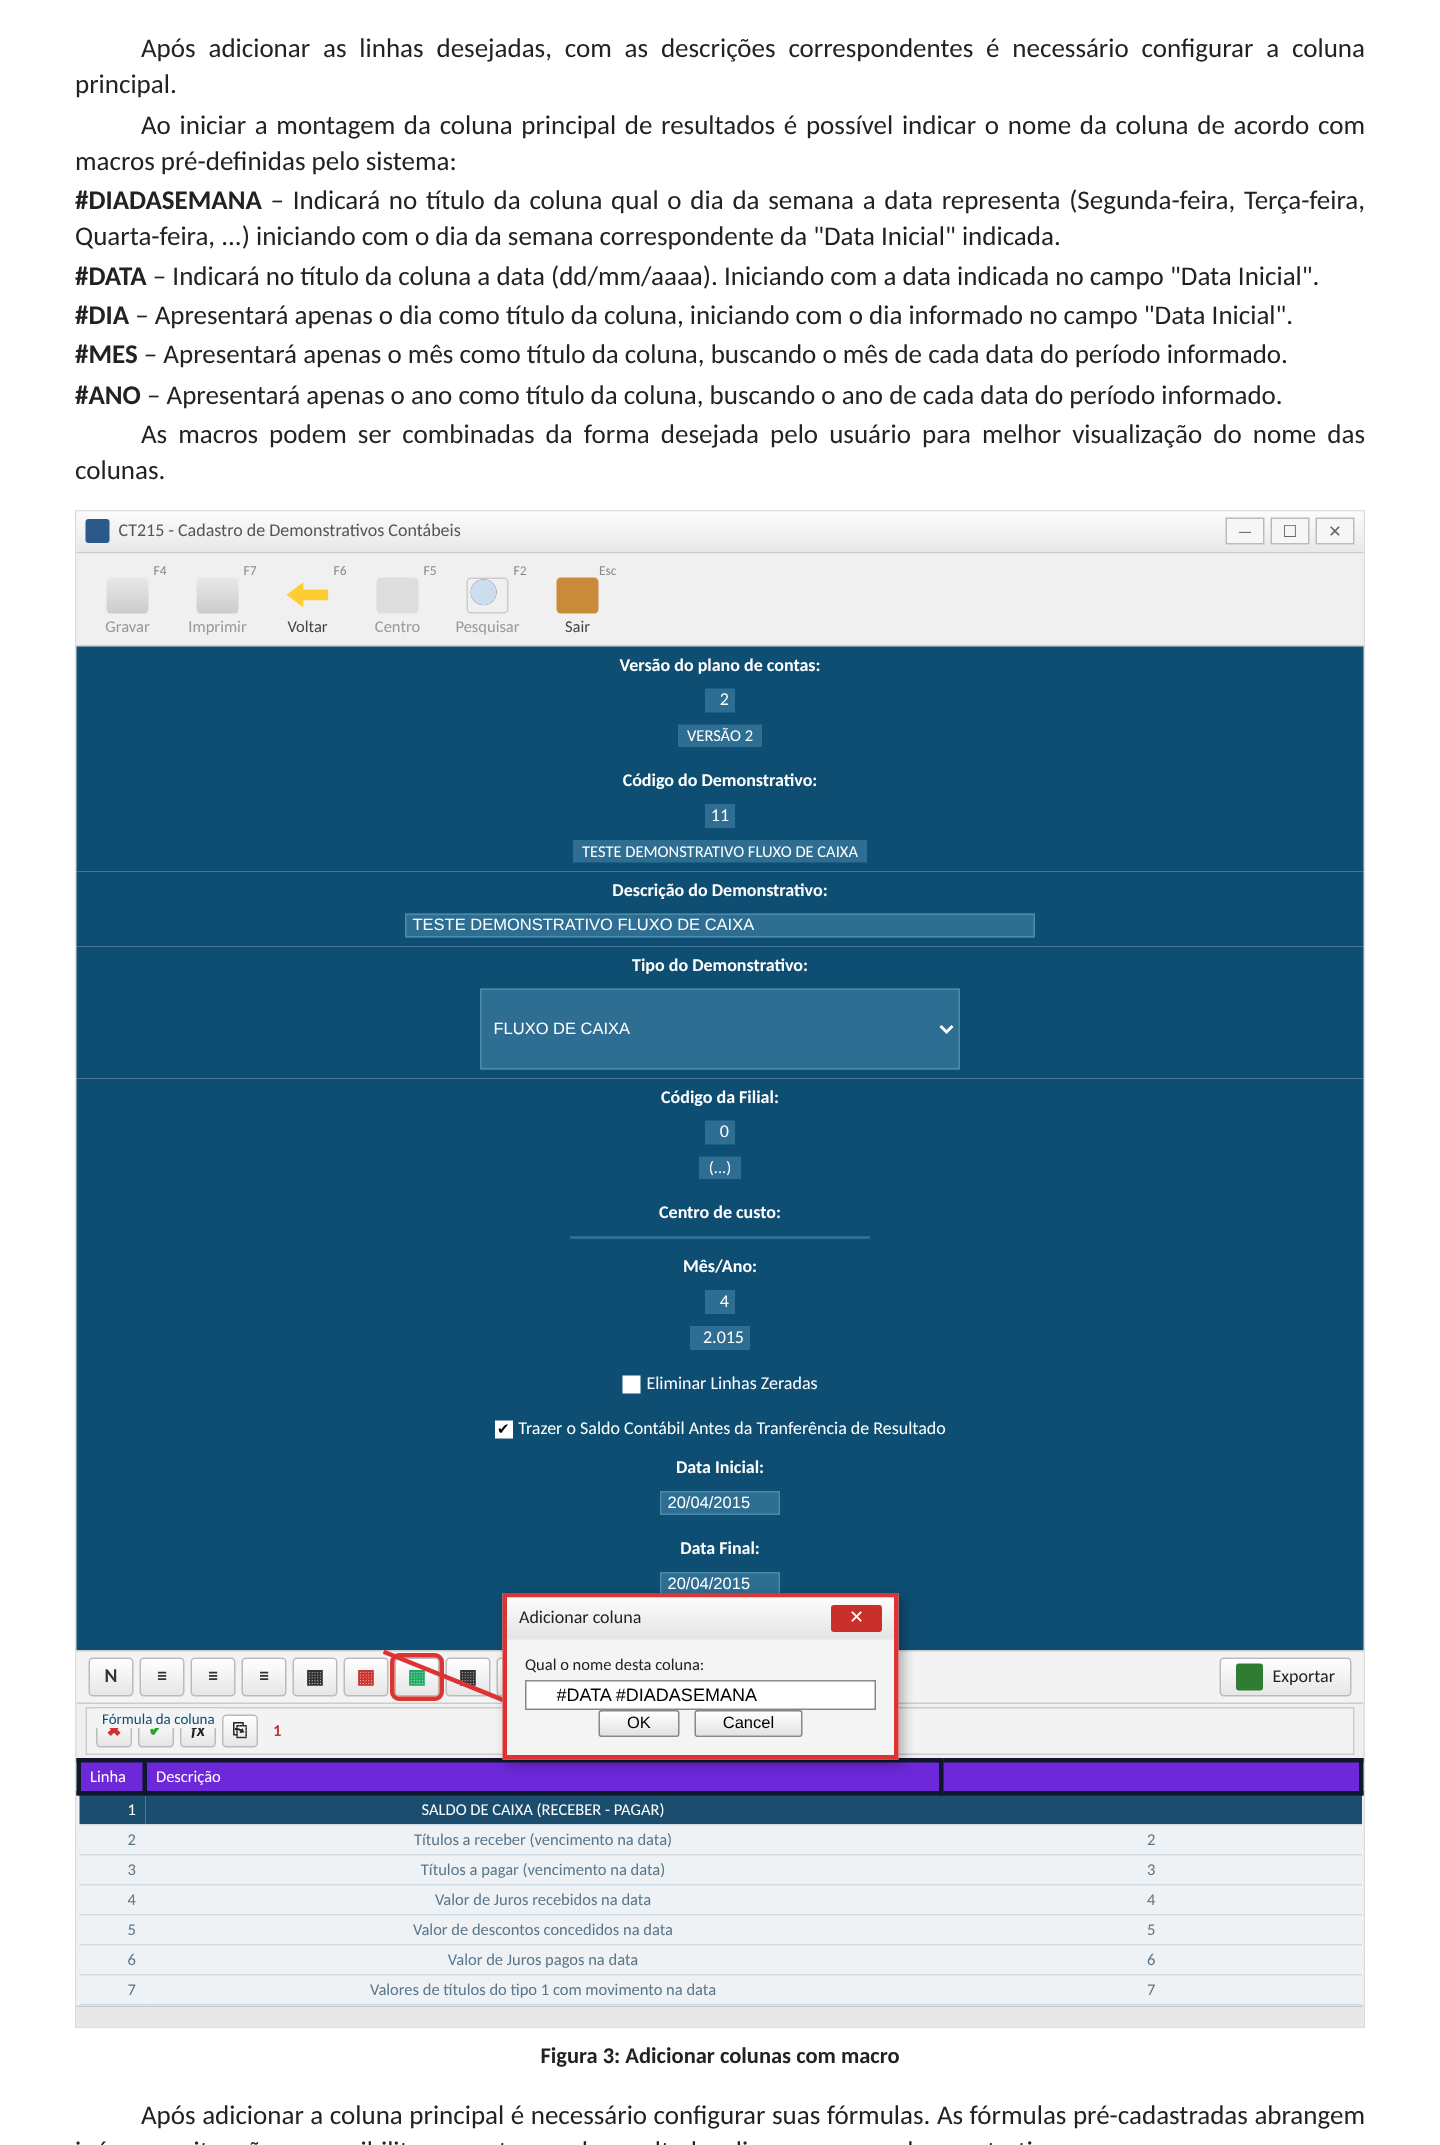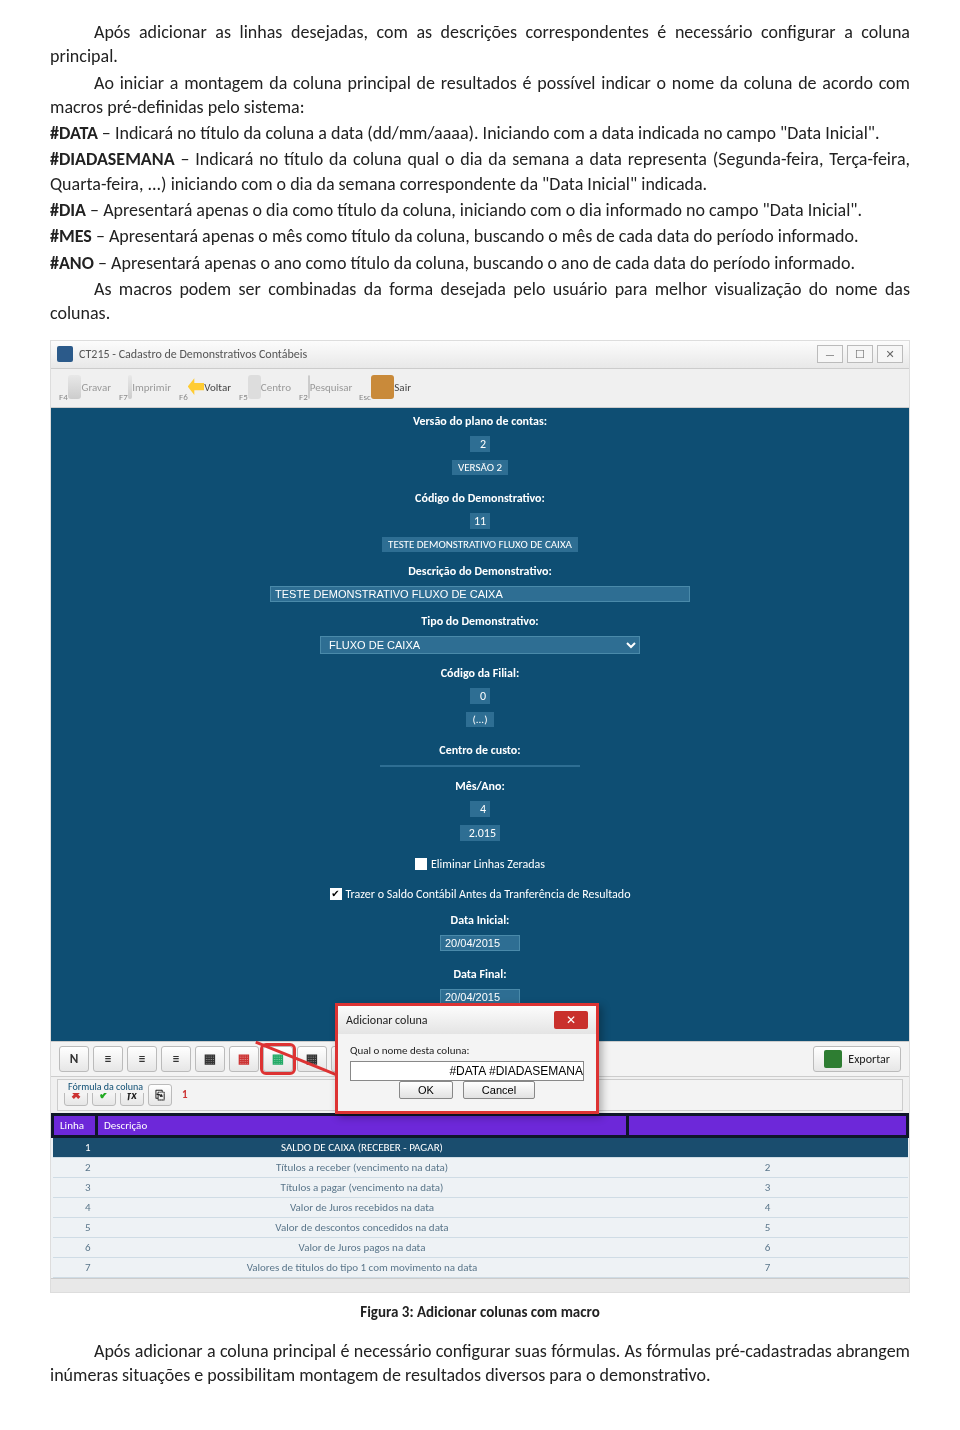--- a/index.html
+++ b/index.html
@@ -12,36 +12,36 @@
   .logo-sub { font-size: 16px; color: #3b2e7e; margin-top: -6px; }
   .body-text p { margin: 0 0 2px 0; text-align: justify; line-height: 1.35; }
   .body-text .indent { text-indent: 44px; }
   .bold { font-weight: bold; }
   .screenshot { margin: 14px 0 10px 0; border: 1px solid #ddd; background: #f0f0f0; }
   .app-titlebar { background: linear-gradient(#fcfcfc,#e8e8e8); border-bottom: 1px solid #ccc; height: 28px; display: flex; align-items: center; padding: 0 6px; font-size: 12px; color: #555; }
   .app-icon { width: 16px; height: 16px; background: #2b5a8a; border-radius: 2px; margin-right: 6px; }
   .win-btns { margin-left: auto; display: flex; gap: 4px; }
   .win-btn { width: 26px; height: 18px; border: 1px solid #bbb; background: #f6f6f6; display: flex; align-items: center; justify-content: center; font-size: 11px; color: #666; }
   .toolbar { background: #f0f0f0; display: flex; padding: 4px 8px; gap: 8px; border-bottom: 1px solid #ccc; }
-  .tbtn { display: flex; align-items: center; font-size: 11px; color: #999; width: 52px; padding:2px 0;}
+  .tbtn { display: flex; flex-direction: column; align-items: center; font-size: 11px; color: #999; width: 52px; padding:2px 0;}
   .tbtn.active { color: #444; justify-content: space-between; }
   .tbtn .ticon { width: 28px; height: 24px; margin-bottom: 2px; border-radius: 3px; }
   .ic-save { background: linear-gradient(#e8e8e8,#ccc); }
   .ic-print { background: linear-gradient(#e8e8e8,#ccc); }
   .ic-back { background: #ffcc33; clip-path: polygon(40% 15%, 40% 35%, 100% 35%, 100% 65%, 40% 65%, 40% 85%, 0 50%); }
   .ic-del { background: #ddd; border-radius: 4px 4px 8px 8px; }
   .ic-search { background: radial-gradient(circle at 40% 40%, #cde 40%, #aac 42%, transparent 44%); border:1px solid #ccc; border-radius:50%;}
   .ic-exit { background: #c98a3a; }
   .fkey { font-size: 9px; color: #888; align-self: flex-end; height:10px;}
   .darkbar { background: #0e4e73; color: #fff; font-size: 12px; padding: 6px 10px; display: flex; align-items: center; gap: 8px; flex-wrap: wrap; flex-direction: column; }
   .darkbar .lbl { font-weight: bold; white-space: nowrap; }
   .darkbar .val { background: #2e6e93; padding: 1px 4px; min-width: 20px; text-align: right; }
   .darkbar .textval { background: #2e6e93; padding: 1px 6px; font-size: 11px; }
   .darkbar .spacer { flex: 1; }
-  .darkbar select { font-size: 11px; background: #2e6e93; color: #fff; border: 1px solid #4a8aaa; padding: 1px 4px; width:320px; }
+  .darkbar select { font-size: 11px; background: #2e6e93; color: #fff; border: 1px solid #4a8aaa; padding: 19px 4px; width:320px; }
   .darkbar input[type=text] { font-size: 11px; background: #2e6e93; color: #fff; border: 1px solid #4a8aaa; padding: 1px 4px; }
   .darkbar .chk { display: flex; align-items: center; gap: 4px; }
   .darkbar .chkbox { width: 12px; height: 12px; background: #fff; display:inline-flex; align-items:center; justify-content:center; font-size:10px; color:#000;}
   .iconbar { background: #f3f3f3; padding: 4px 8px; display: flex; gap: 4px; align-items: center; border-top:1px solid #ccc; border-bottom:1px solid #ccc;}
   .ibtn { width: 30px; height: 26px; border: 1px solid #bbb; background: linear-gradient(#fff,#e6e6e6); border-radius: 3px; display:flex; align-items:center; justify-content:center; font-size:13px; font-weight:bold; color:#333;}
   .ibtn.hl { outline: 3px solid #d33; }
   .export-btn { margin-left: auto; display: flex; align-items: center; gap: 6px; border:1px solid #bbb; padding:3px 10px; background:linear-gradient(#fff,#e6e6e6); border-radius:3px; font-size:12px;}
   .export-icon { width:18px; height:18px; background:#2e7d32; border-radius:2px; position:relative;}
   .formula-row { background:#f3f3f3; border:1px solid #ccc; margin:2px 6px; padding:4px 6px; font-size:11px; display:flex; align-items:center; gap:4px;}
   .formula-row .flabel { position:absolute; margin-top:-16px; background:#f3f3f3; padding:0 4px; font-size:10px; color:#0e4e73;}
@@ -51,37 +51,37 @@
   .grid { font-size: 11px; border-collapse: collapse; width: 100%; background:#eef2f5; }
   .grid th { background: #6d28d9; color: #fff; font-weight: normal; text-align: left; padding: 3px 6px; border: 3px solid #0f172a; }
   .grid td { padding: 3px 6px; border-bottom: 1px solid #cfdce5; color: #5a768a; text-align: center; }
   .grid tr.selrow td { background: #1a4d6e; color: #fff; }
   .grid td.num { text-align: right; width: 44px; }
   .dialog-overlay { position: relative; }
   .dialog { position: absolute; top: -110px; left: 284px; width: 264px; background: #f4f4f4; border: 3px solid #d33; box-shadow: 3px 3px 8px rgba(0,0,0,0.3); z-index:5;}
   .dialog-title { background: linear-gradient(#fcfcfc,#e4e4e4); padding: 5px 8px; font-size: 12px; display:flex; align-items:center;}
   .dialog-close { margin-left:auto; width:34px; height:18px; background:#c9302c; color:#fff; border-radius:2px; display:flex; align-items:center; justify-content:center; font-size:12px;}
   .dialog-body { padding: 10px 12px 12px 12px; font-size: 11px; }
-  .dialog-body input { width: 100%; font-size: 12px; padding: 2px 0; border:1px solid #888; margin-top:4px;text-align:right; }
+  .dialog-body input { width: 100%; font-size: 12px; padding: 2px 20px; border:1px solid #888; margin-top:4px; }
   .dialog-btns { display:flex; justify-content:center; gap:10px; margin-top:0; }
   .dialog-btns button { font-size:11px; padding:2px 18px; border:1px solid #888; background:linear-gradient(#fff,#e2e2e2); border-radius:2px;}
   .arrow-line { position:absolute; top:-48px; left:200px; width:130px; height:3px; background:#d33; transform:rotate(22deg); z-index:4;}
   .caption { text-align: center; font-weight: bold; font-size: 15px; margin: 8px 0 18px 0; }
 </style>
 </head>
 <body>
 
 <div class="page">
 
 
   <div class="body-text">
     <p class="indent">Após adicionar as linhas desejadas, com as descrições correspondentes é necessário configurar a coluna principal.</p>
     <p class="indent">Ao iniciar a montagem da coluna principal de resultados é possível indicar o nome da coluna de acordo com macros pré-definidas pelo sistema:</p>
+    <p><span class="bold">#DIADASEMANA</span><span> – Indicará no título da coluna qual o dia da semana a data representa (Segunda-feira, Terça-feira, Quarta-feira, ...) iniciando com o dia da semana correspondente da "Data Inicial" indicada.</span></p>
     <p><span class="bold">#DATA</span><span> – Indicará no título da coluna a data (dd/mm/aaaa). Iniciando com a data indicada no campo "Data Inicial".</span></p>
-    <p><span class="bold">#DIADASEMANA</span><span> – Indicará no título da coluna qual o dia da semana a data representa (Segunda-feira, Terça-feira, Quarta-feira, ...) iniciando com o dia da semana correspondente da "Data Inicial" indicada.</span></p>
     <p><span class="bold">#DIA</span><span> – Apresentará apenas o dia como título da coluna, iniciando com o dia informado no campo "Data Inicial".</span></p>
     <p><span class="bold">#MES</span><span> – Apresentará apenas o mês como título da coluna, buscando o mês de cada data do período informado.</span></p>
     <p><span class="bold">#ANO</span><span> – Apresentará apenas o ano como título da coluna, buscando o ano de cada data do período informado.</span></p>
     <p class="indent">As macros podem ser combinadas da forma desejada pelo usuário para melhor visualização do nome das colunas.</p>
   </div>
 
   <div class="screenshot">
     <div class="app-titlebar">
       <div class="app-icon"></div>
       <span>CT215 - Cadastro de Demonstrativos Contábeis</span>

